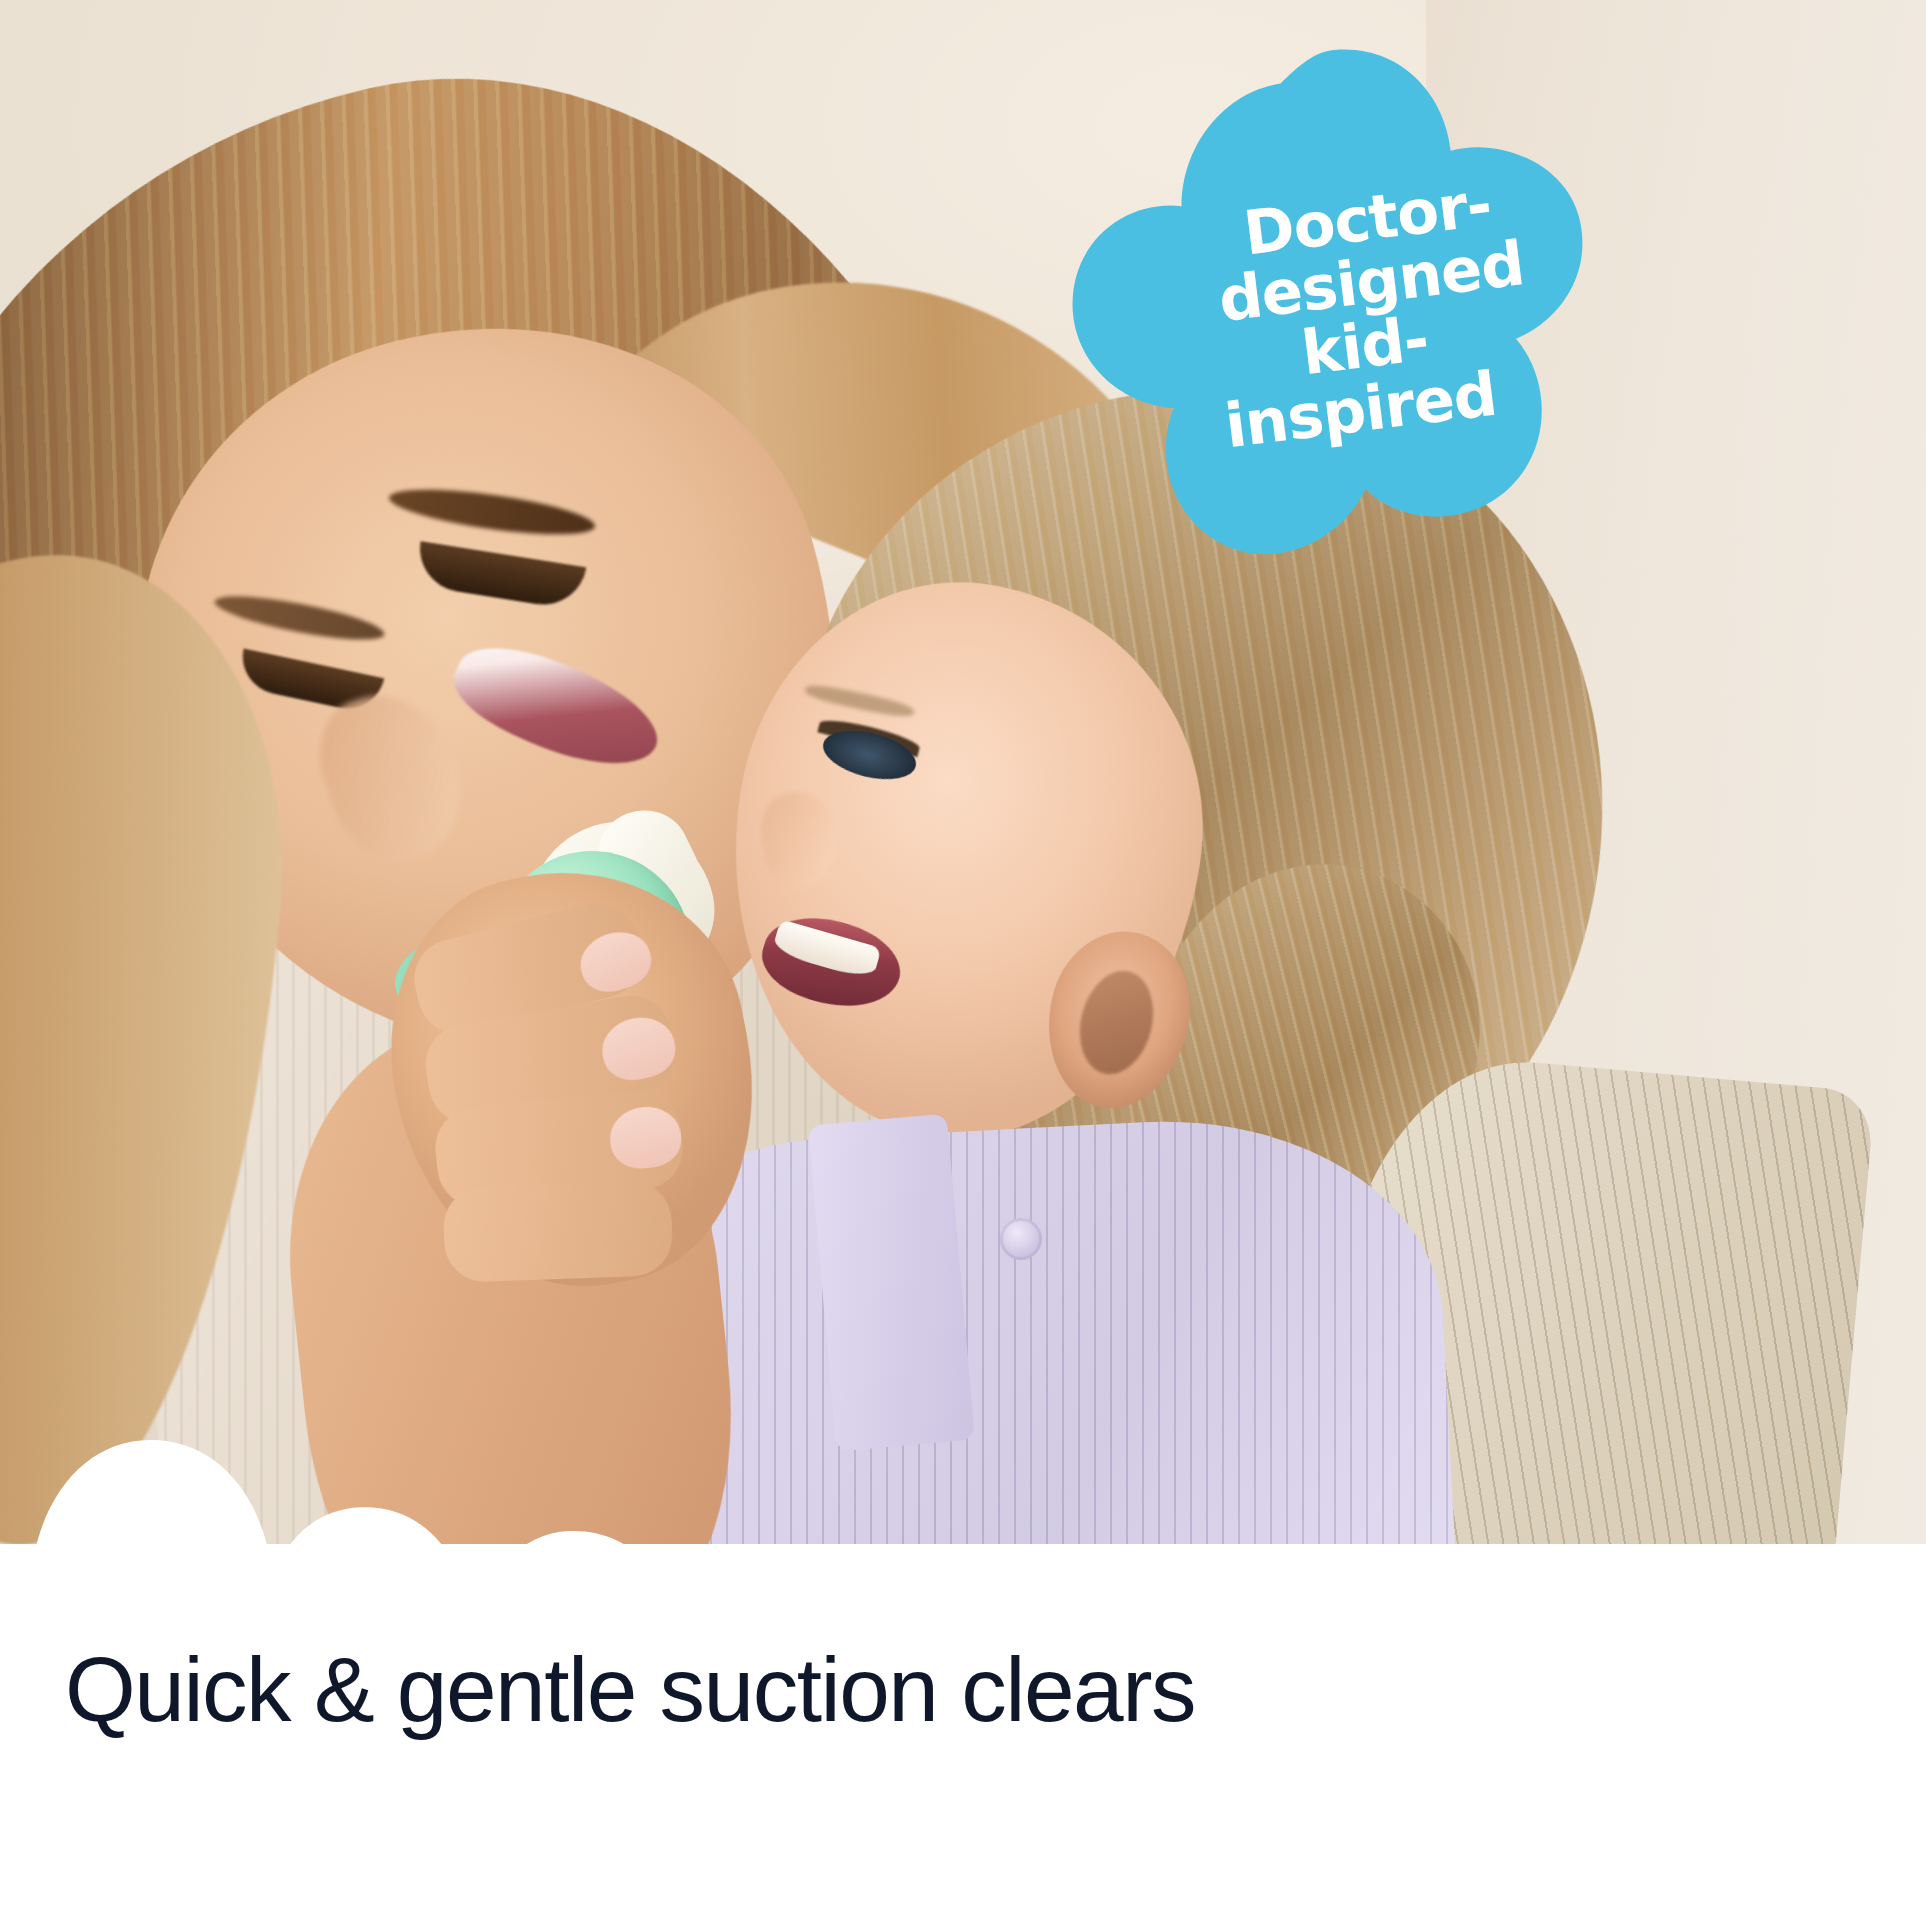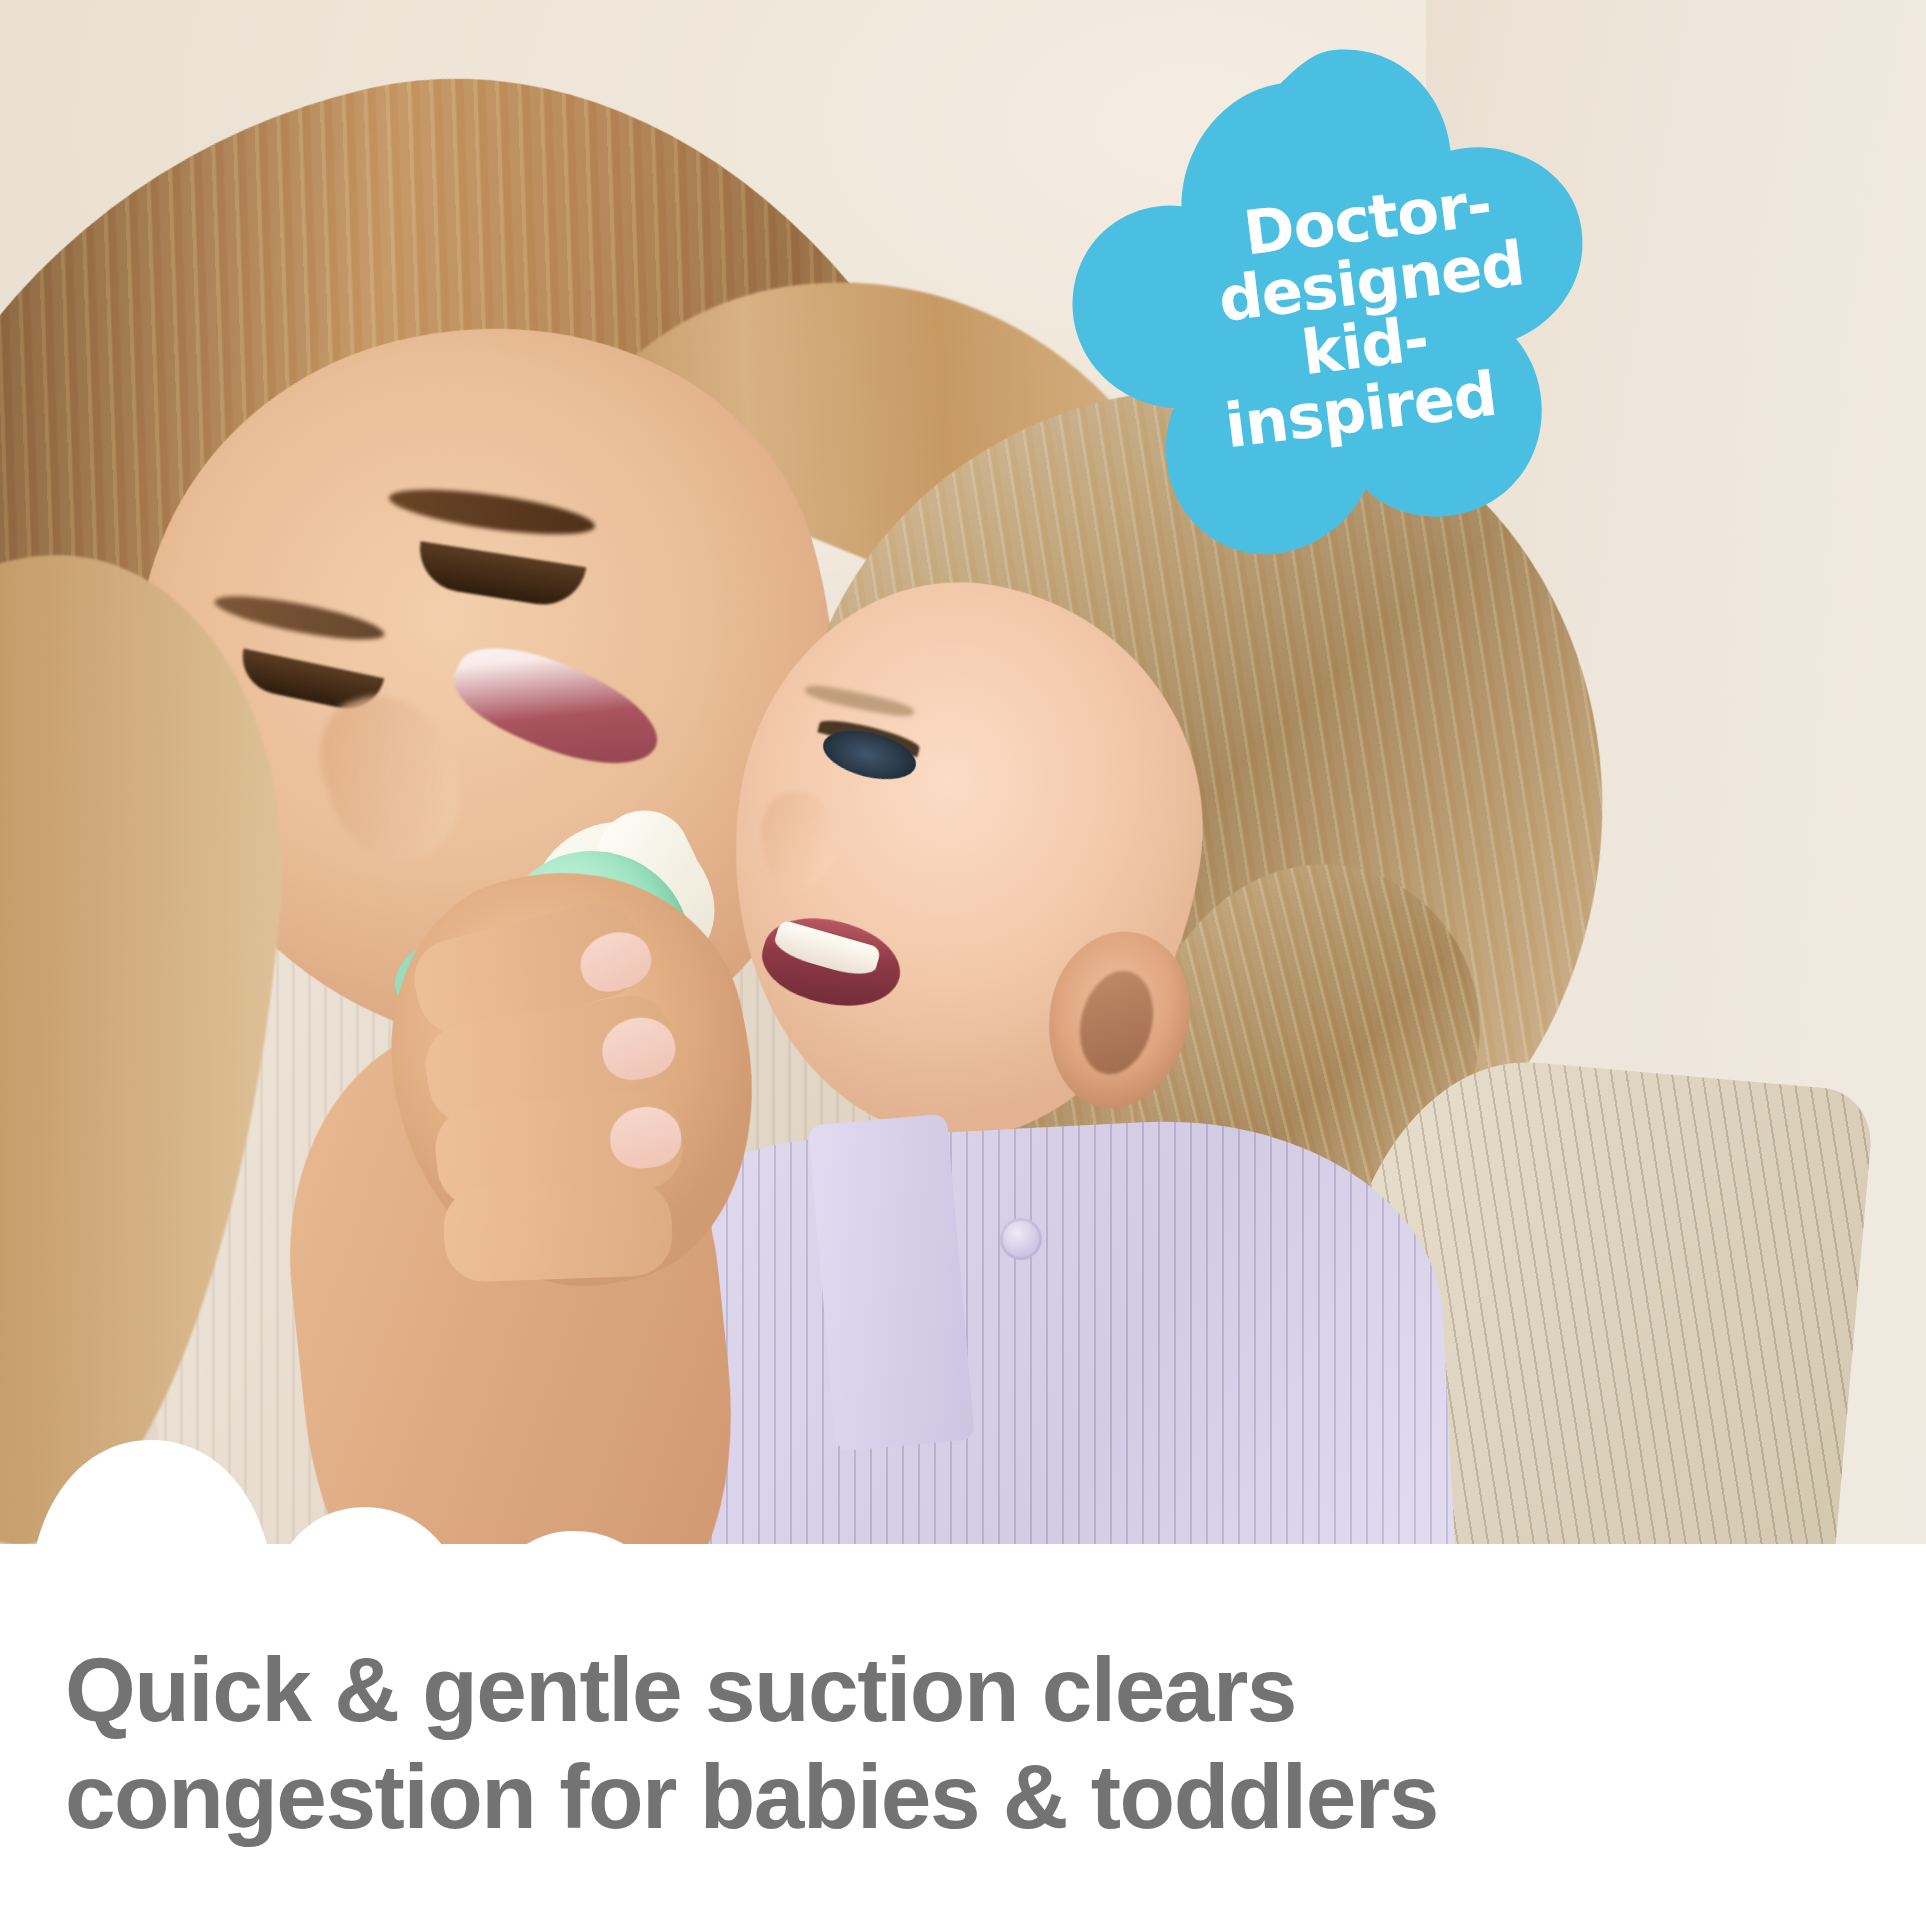--- a/index.html
+++ b/index.html
@@ -338,23 +338,23 @@
 
   
   .cloud-wrap{
     position:absolute; left:0; bottom:0; width:1927px; height:673px;
     pointer-events:none;
   }
   .cloud-wrap svg{ display:block; width:100%; height:100%; }
 
   .caption{
     position:absolute; left:65px; top:1636px; width:1782px;
-    color:#737373;
+    color:#0f172a;
     font-family:"Liberation Sans", sans-serif;
-    font-weight:700;
+    font-weight:400;
     font-size:91px;
     line-height:1.18;
     letter-spacing:-1.5px;
   }
   .caption-line{ display:block; }
 </style>
 </head>
 <body>
 
 <div class="canvas">
@@ -462,17 +462,16 @@
         C1540,506 1582,470 1632,472
         C1700,474 1744,534 1748,612
         C1762,560 1800,528 1846,530
         C1896,532 1934,568 1946,616
         L1946,680 L0,680 Z"></path>
     </svg>
   </div>
 
   <div class="caption">
     <span class="caption-line">Quick &amp; gentle suction clears</span>
-    <span class="caption-line">congestion for babies &amp; toddlers</span>
   </div>
 
 </div>
 
 
 </body></html>

